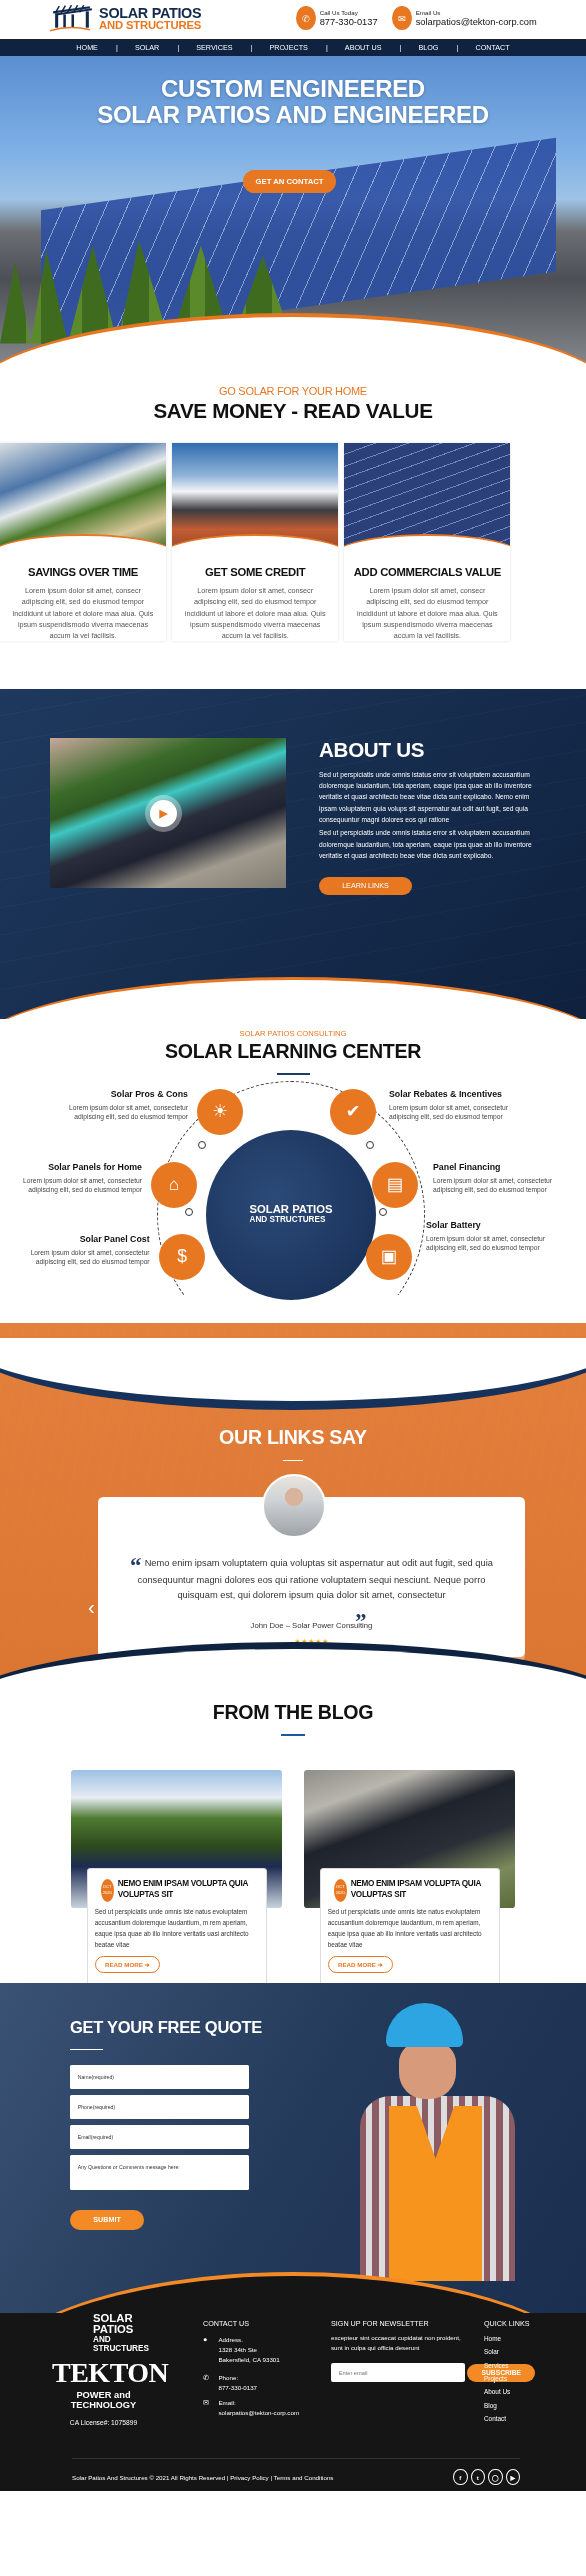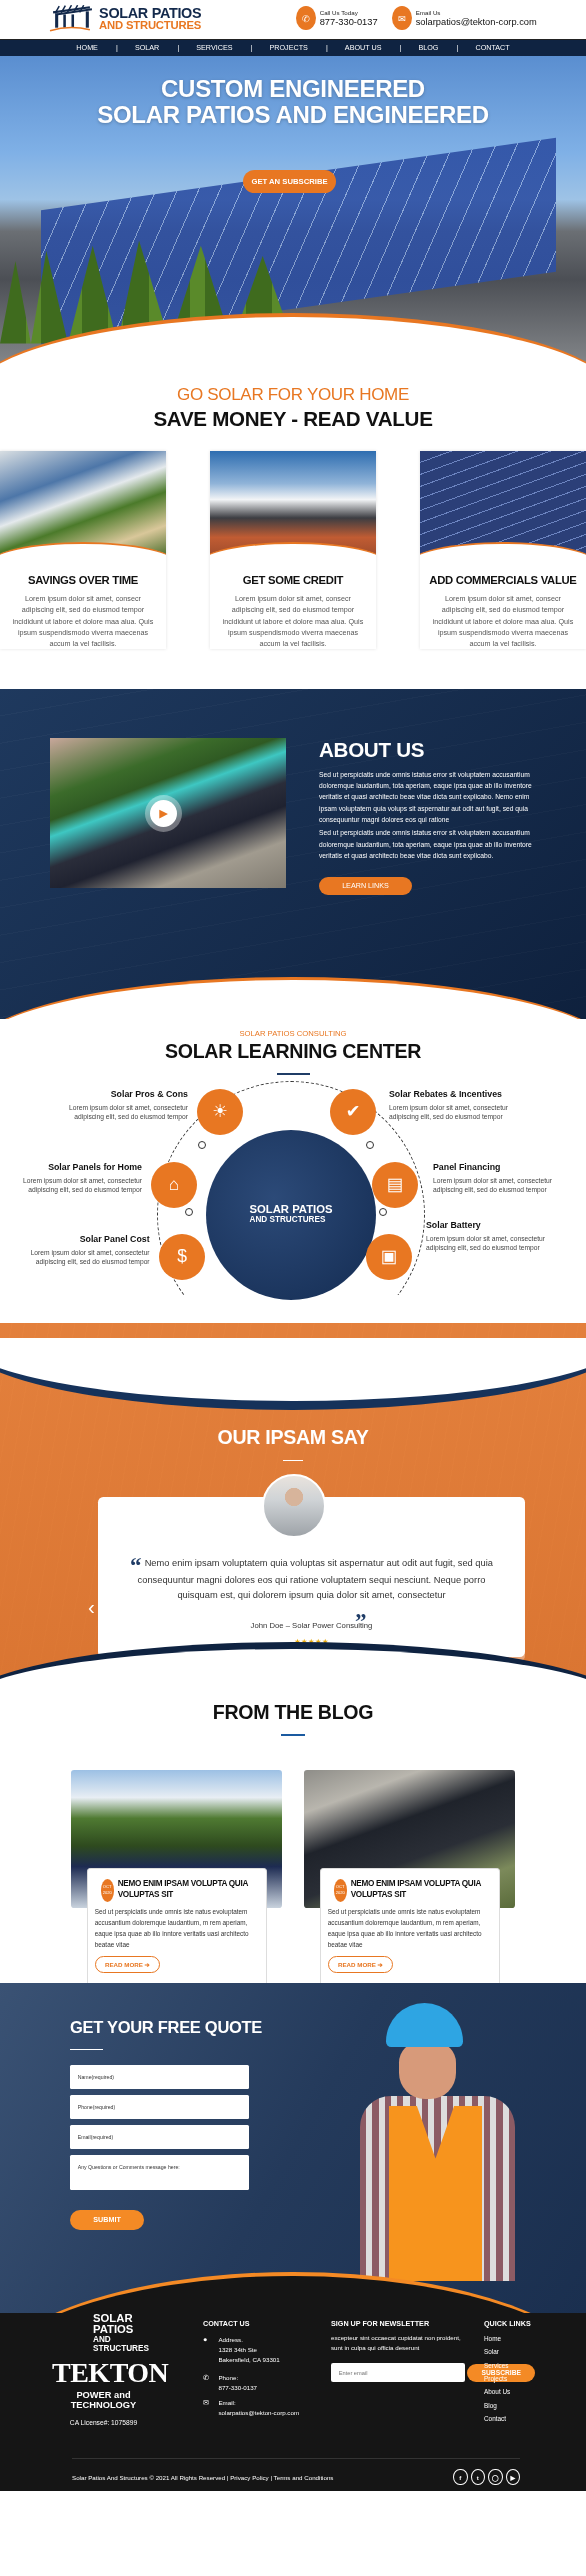--- a/index.html
+++ b/index.html
@@ -25,23 +25,23 @@
 .hero .trees{position:absolute;left:0;bottom:31px;width:309px;height:103px;background:repeating-linear-gradient(90deg,#3f6b1e 0 26px,#5a8a2a 26px 41px);clip-path:polygon(0 100%,5% 20%,10% 100%,15% 10%,22% 100%,30% 5%,38% 100%,45% 0,55% 100%,65% 5%,75% 100%,85% 15%,95% 100%)}
 .hero-title{position:absolute;top:20.6px;left:0;right:0;text-align:center;color:#fff;font-size:24px;font-weight:bold;line-height:1.08;text-shadow:0 1px 3.1px rgba(0,0,0,.25)}
 .btn-orange{display:inline-block;background:#e87722;color:#fff;border-radius:15.5px;font-weight:bold;text-align:center}
 .hero-btn{position:absolute;top:114px;left:243px;width:93px;height:23px;line-height:23px;font-size:7.7px}
 .dots{position:absolute;top:318px;left:274px;display:flex;gap:3.1px}
 .dot{width:4.6px;height:6.7px;border:1px solid #fff;border-radius:50%}
 .dot.on{background:#fff}
 .hero-curve{position:absolute;left:-31px;right:-31px;bottom:-108px;height:170px;background:#fff;border-radius:50%;border-top:4.1px solid #e87722}
 
 .sec-benefits{text-align:center;padding-top:10.3px;height:314px;position:relative}
-.kicker{color:#e87722;font-size:17px}
+.kicker{color:#e87722;font-size:11px}
 .sec-title{font-size:20.6px;font-weight:bold;color:#111;margin-top:2.1px}
-.cards{display:flex;gap:6.2px;justify-content:space-between;margin-top:20.6px}
+.cards{display:flex;gap:6.2px;justify-content:flex-start;margin-top:20.6px}
 .card{width:83px;height:198px;background:#fff;box-shadow:0 0 3.1px rgba(0,0,0,.12);position:relative;text-align:center}
 .card{width:166px}
 .card .img{height:108px;position:relative;overflow:hidden}
 .card .img::after{content:"";position:absolute;left:-10.3px;right:-10.3px;bottom:-26px;height:41px;background:#fff;border-radius:50%;border-top:2.6px solid #e87722}
 .card h3{font-size:11.3px;margin-top:14.4px;color:#111}
 .card p{font-size:7.2px;color:#555;line-height:11.3px;padding:7.2px 11.3px 0}
 .img1{background:linear-gradient(160deg,#d8dee2 0%,#4d76a8 30%,#e4e9ec 45%,#4b7a2a 60%,#d9c79a 80%,#3e6622 100%)}
 .img2{background:linear-gradient(180deg,#2e6db0 0%,#8fb3d8 30%,#f2f4f6 45%,#3c3d42 62%,#c15c33 80%,#9a4a2a 100%)}
 .img3{background:repeating-linear-gradient(160deg,#2b3f78 0 10.3px,#6c84c0 10.3px 11.3px),#2c3f75}
 
@@ -119,21 +119,21 @@
 .vest{position:absolute;left:39px;top:103px;width:93px;height:175px;background:#f7941d;clip-path:polygon(0 0,30% 0,50% 30%,70% 0,100% 0,100% 100%,0 100%)}
 .quote-curve{position:absolute;left:-20.6px;right:-20.6px;bottom:-196px;height:237px;background:#151515;border-radius:50%;border-top:4.1px solid #f48a25}
 
 footer{background:#151515;height:178px;position:relative;color:#fff}
 .f-logo{position:absolute;left:52px;top:0;width:103px;text-align:center}
 .f-logo .sp{font-size:11.3px;font-weight:bold;line-height:1;text-align:left;padding-left:41px}
 .f-logo .sp2{font-size:8.2px;font-weight:bold;text-align:left;padding-left:41px}
 .tekton{font-family:"Liberation Serif",serif;font-size:28px;font-weight:bold;margin-top:4.1px;letter-spacing:-0.5px}
 .tekton-sub{font-size:9.3px;font-weight:bold;margin-top:1px}
 .license{font-size:6.7px;margin-top:9.3px}
-.fcol h5{font-size:7.2px;font-weight:bold;text-transform:uppercase}
+.fcol h5{font-size:7.2px;font-weight:normal;text-transform:uppercase}
 .fcol{position:absolute;top:6.2px}
 .frow{display:flex;gap:9.3px;margin-top:7.2px;font-size:6.2px;line-height:10.3px}
 .frow .fi{width:6.2px;font-size:7.2px}
 .f-news p{font-size:6.2px;line-height:10.3px;margin-top:5.2px;width:134px}
 .f-news input{width:134px;height:19.6px;border-radius:2.1px;border:none;margin-top:9.3px;padding:0 7.7px;font-size:5.7px}
 .f-news .sub{margin-top:7.2px;width:68px;height:18.5px;line-height:18.5px;font-size:6.7px;background:#f48a25}
 .f-links a{display:block;color:#fff;text-decoration:none;font-size:6.4px;line-height:13.4px;margin-top:0}
 .f-links .list{margin-top:4.1px}
 .f-bottom{position:absolute;left:72px;right:66px;top:145px;border-top:0.5px solid #333;padding-top:10.3px;display:flex;justify-content:space-between;align-items:center}
 .copy{font-size:6.2px;color:#fff}
@@ -186,21 +186,21 @@
   </nav>
 </header>
 
 <section class="hero">
   <div class="roof"></div>
   <div class="trees"></div>
   <h1 class="hero-title cond">
     <span>CUSTOM ENGINEERED</span><br>
     <span>SOLAR PATIOS AND ENGINEERED</span>
   </h1>
-  <a class="btn-orange hero-btn">GET AN SUBSCRIBE</a>
+  <a class="btn-orange hero-btn">GET AN CONTACT</a>
   <div class="dots" style="top:262px">
     <span class="dot"></span>
     <span class="dot"></span>
     <span class="dot on"></span>
     <span class="dot"></span>
   </div>
   <div class="hero-curve"></div>
 </section>
 
 <section class="sec-benefits">
@@ -286,21 +286,21 @@
   </div>
   <div class="lc-item right" style="left:426px;top:201px">
     <h4>Solar Battery</h4>
     <p>Lorem ipsum dolor sit amet, consectetur adipiscing elit, sed do eiusmod tempor</p>
   </div>
   <div class="learn-curve"></div>
 </section>
 
 <section class="testi">
   <div class="testi-bg"></div>
-  <h2 class="cond">OUR IPSAM SAY</h2>
+  <h2 class="cond">OUR LINKS SAY</h2>
   <div class="uline" style="position:relative"></div>
   <div class="avatar"></div>
   <div class="t-card">
     <div class="t-text">
       <span class="q-open">“</span><span>Nemo enim ipsam voluptatem quia voluptas sit aspernatur aut odit aut fugit, sed quia consequuntur magni dolores eos qui ratione voluptatem sequi nesciunt. Neque porro quisquam est, qui dolorem ipsum quia dolor sit amet, consectetur</span>
     </div>
     <div class="t-author">John Doe –  Solar Power Consulting</div>
     <span class="q-close">”</span>
     <div class="stars">★★★★★</div>
   </div>

